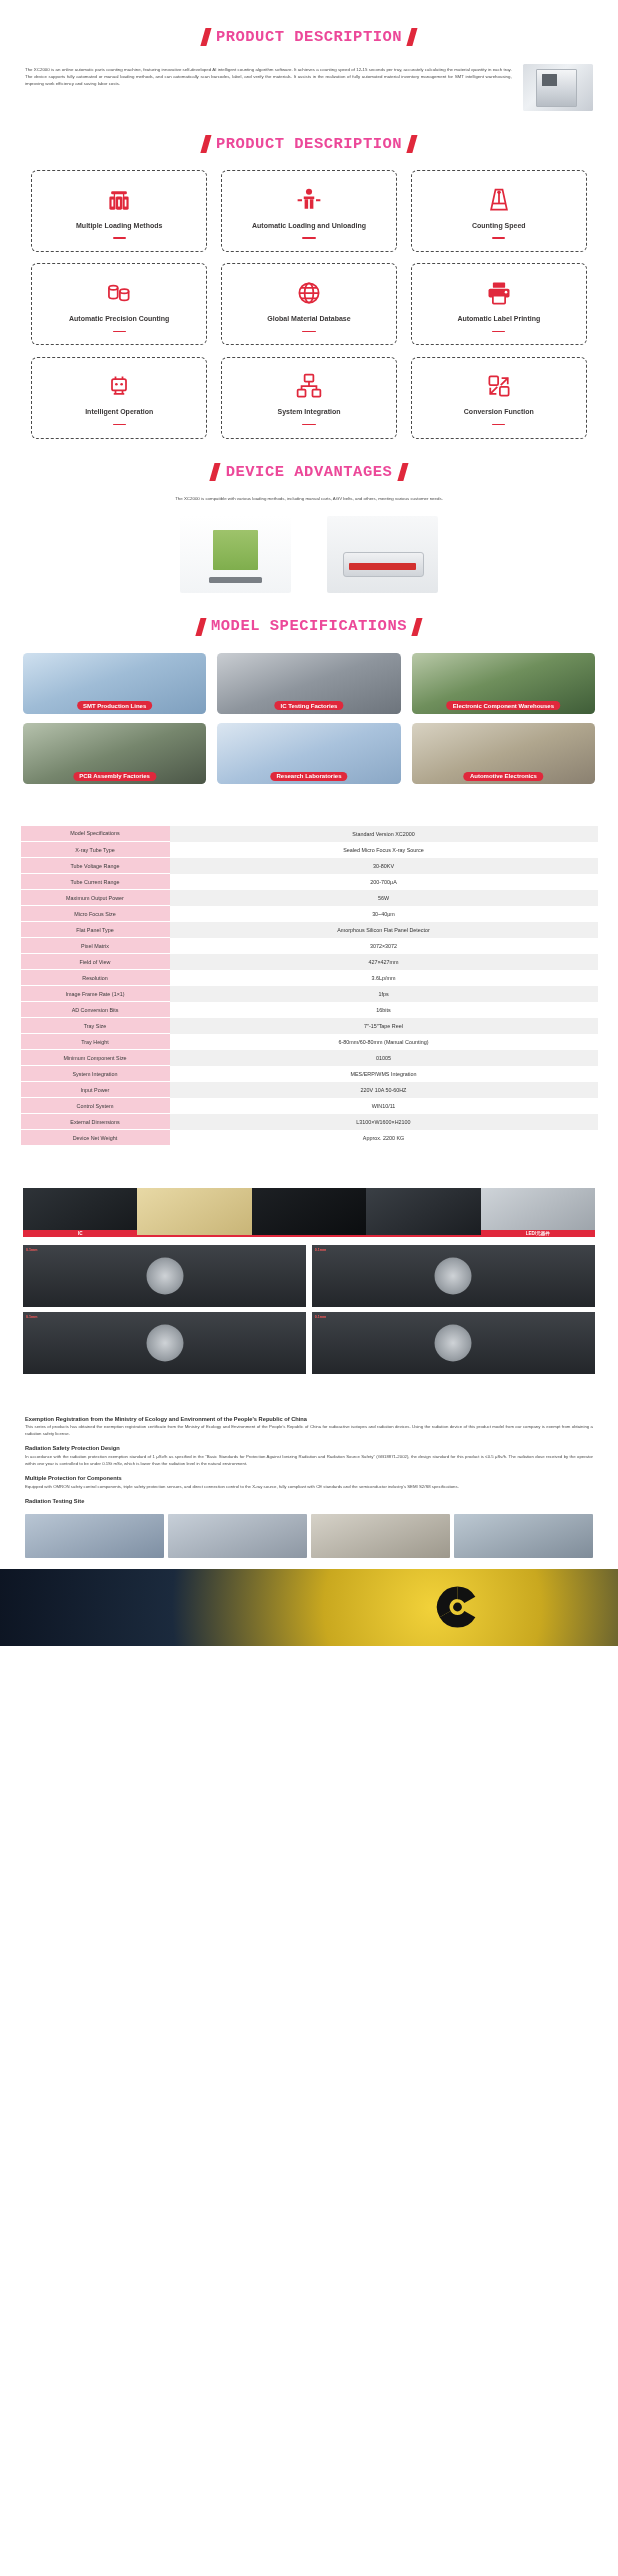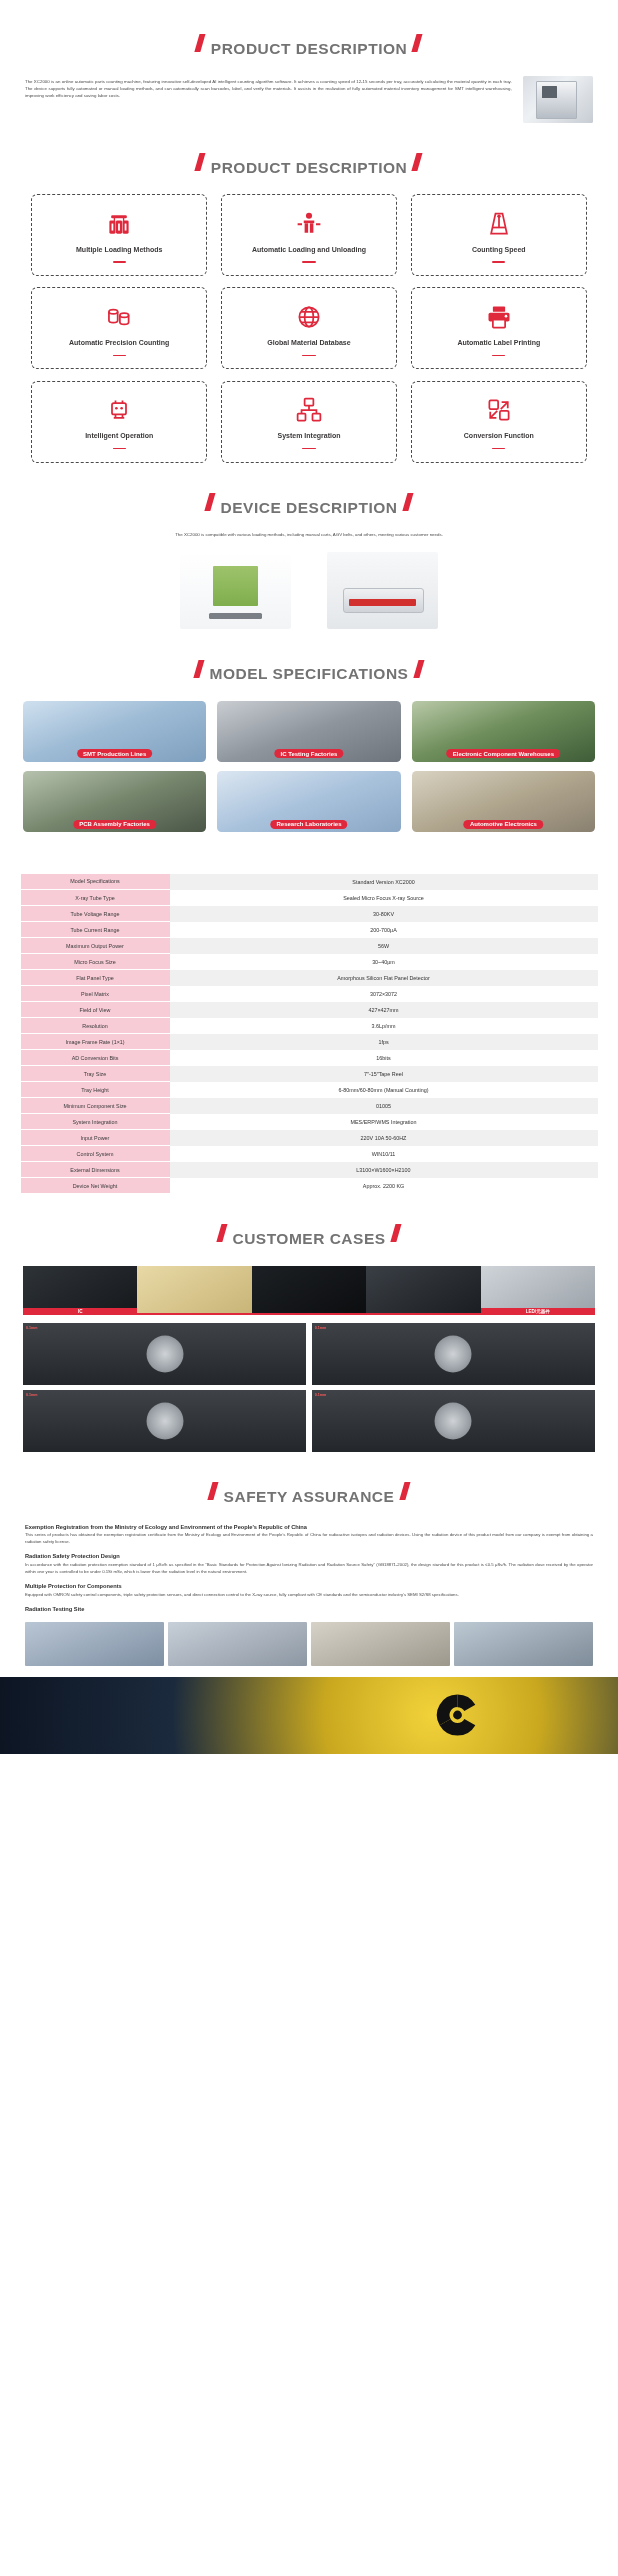--- a/index.html
+++ b/index.html
@@ -22,24 +22,23 @@
     width: 6.2px;
     height: 17.5px;
     background: #e0283c;
     transform: skewX(-16deg);
     flex: none;
   }
   .section-head h2 {
     font-size: 15.5px;
     font-weight: 700;
     letter-spacing: 0.5px;
-    color: #737373;
+    color: #ec4899;
     white-space: nowrap;
-    font-family: Liberation Sans, sans-serif;
-    margin-top: 12px;
+    font-family: Liberation Mono, monospace;
   }
 
   
   .desc-wrap {
     display: flex;
     gap: 11.3px;
     padding: 0 25px;
     align-items: flex-start;
   }
   .desc-text {
@@ -509,21 +508,21 @@
       </span>
       <span class="adv-label">Conversion Function</span>
       <span class="adv-rule"></span>
     </div>
   </div>
 
   <div class="sp-46"></div>
 
   <div class="section-head">
     <span class="slash"></span>
-    <h2>DEVICE DESCRIPTION</h2>
+    <h2>DEVICE ADVANTAGES</h2>
     <span class="slash"></span>
   </div>
 
   <div class="sp-28"></div>
 
   <div class="dev-note">The XC2000 is compatible with various loading methods, including manual carts, AGV belts, and others, meeting various customer needs.</div>
 
   <div class="sp-28"></div>
 
   <div class="dev-imgs">
@@ -647,25 +646,20 @@
         </tr>
       <tr>
           <td class="k">Device Net Weight</td>
           <td class="v">Approx. 2200 KG</td>
         </tr>
     </tbody>
   </table>
 
   <div class="sp-46"></div>
 
-  <div class="section-head">
-    <span class="slash"></span>
-    <h2>CUSTOMER CASES</h2>
-    <span class="slash"></span>
-  </div>
 
   <div class="sp-34"></div>
 
   <div class="case-grid">
     <div class="case-cell c1">
       <span class="cap">IC</span>
     </div>
     <div class="case-cell c2">
       <span class="cap"></span>
     </div>
@@ -692,25 +686,20 @@
     <div class="xray-cell">
         <span class="tag">0.1mm</span>
       </div>
     <div class="xray-cell">
         <span class="tag">0.1mm</span>
       </div>
   </div>
 
   <div class="sp-46"></div>
 
-  <div class="section-head">
-    <span class="slash"></span>
-    <h2>SAFETY ASSURANCE</h2>
-    <span class="slash"></span>
-  </div>
 
   <div class="sp-34"></div>
 
   <div class="safety">
     <h3>Exemption Registration from the Ministry of Ecology and Environment of the People's Republic of China</h3>
     <p>This series of products has obtained the exemption registration certificate from the Ministry of Ecology and Environment of the People's Republic of China for radioactive isotopes and radiation devices. Using the radiation device of this product model from our company is exempt from obtaining a radiation safety license.</p>
 
     <h3>Radiation Safety Protection Design</h3>
     <p>In accordance with the radiation protection exemption standard of 1 μSv/h as specified in the "Basic Standards for Protection Against Ionizing Radiation and Radiation Source Safety" (GB18871-2002), the design standard for this product is ≤0.5 μSv/h. The radiation dose received by the operator within one year is controlled to be under 0.1St mSv, which is lower than the radiation level in the natural environment.</p>
 

